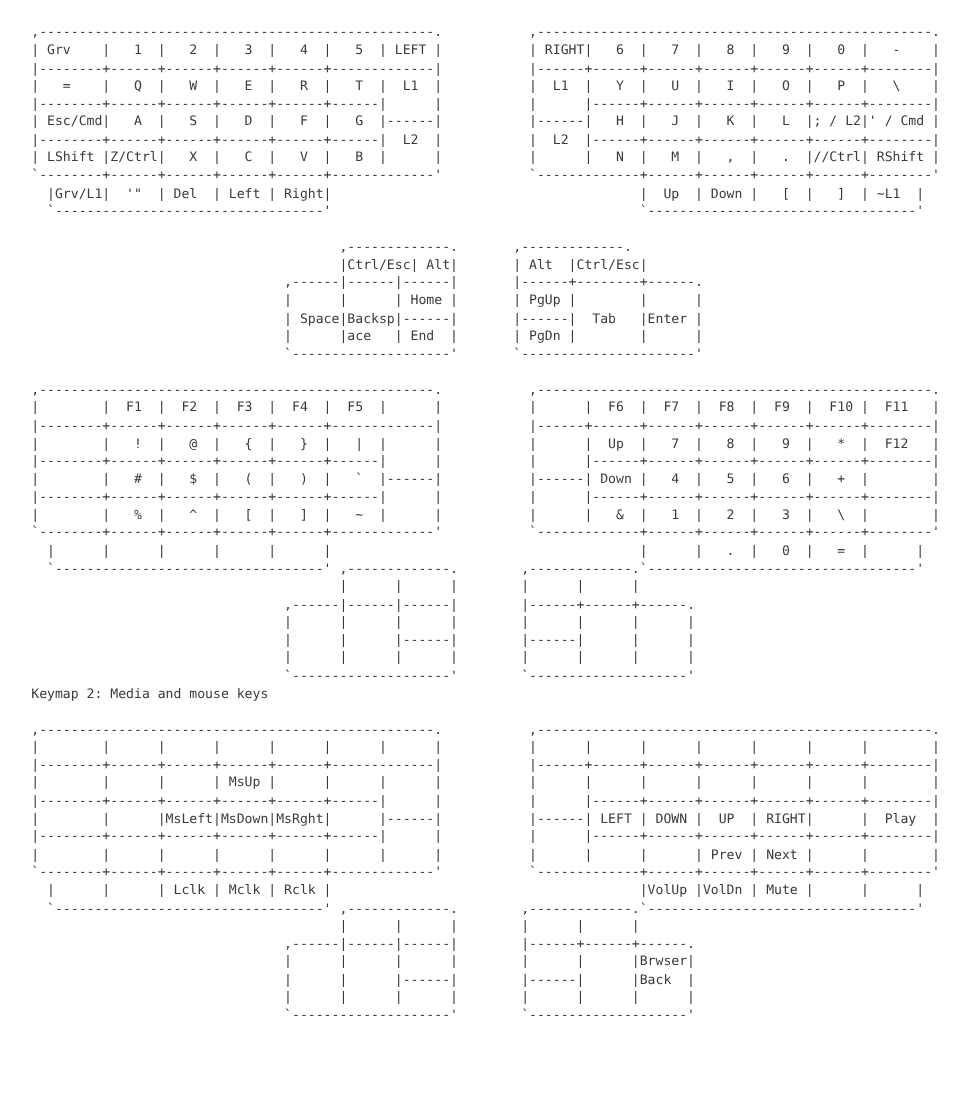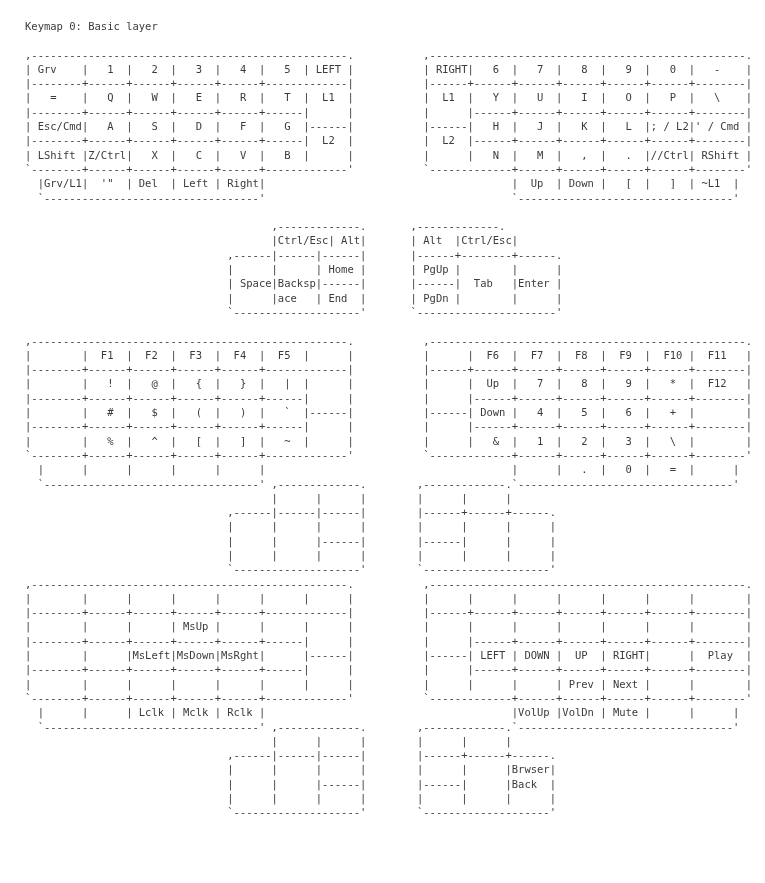--- a/index.html
+++ b/index.html
@@ -36,21 +36,20 @@
     line-height: inherit;
   }
   .gap-2 { height: 14.3px; } 
 </style>
 </head>
 <body>
 
 <div class="doc">
 
   <div class="km-section">
-    <div class="km-title">Keymap 0: Basic layer</div>
     <pre class="km-art">,--------------------------------------------------.           ,--------------------------------------------------.
 | Grv    |   1  |   2  |   3  |   4  |   5  | LEFT |           | RIGHT|   6  |   7  |   8  |   9  |   0  |   -    |
 |--------+------+------+------+------+-------------|           |------+------+------+------+------+------+--------|
 |   =    |   Q  |   W  |   E  |   R  |   T  |  L1  |           |  L1  |   Y  |   U  |   I  |   O  |   P  |   \    |
 |--------+------+------+------+------+------|      |           |      |------+------+------+------+------+--------|
 | Esc/Cmd|   A  |   S  |   D  |   F  |   G  |------|           |------|   H  |   J  |   K  |   L  |; / L2|' / Cmd |
 |--------+------+------+------+------+------|  L2  |           |  L2  |------+------+------+------+------+--------|
 | LShift |Z/Ctrl|   X  |   C  |   V  |   B  |      |           |      |   N  |   M  |   ,  |   .  |//Ctrl| RShift |
 `--------+------+------+------+------+-------------'           `-------------+------+------+------+------+--------'
   |Grv/L1|  '"  | Del  | Left | Right|                                       |  Up  | Down |   [  |   ]  | ~L1  |
@@ -81,20 +80,21 @@
   `----------------------------------' ,-------------.        ,-------------.`----------------------------------'
                                        |      |      |        |      |      |
                                 ,------|------|------|        |------+------+------.
                                 |      |      |      |        |      |      |      |
                                 |      |      |------|        |------|      |      |
                                 |      |      |      |        |      |      |      |
                                 `--------------------'        `--------------------'</pre>
   </div>
 
   <div class="km-section">
+    <div class="km-title">Keymap 2: Media and mouse keys</div>
     <pre class="km-art">,--------------------------------------------------.           ,--------------------------------------------------.
 |        |      |      |      |      |      |      |           |      |      |      |      |      |      |        |
 |--------+------+------+------+------+-------------|           |------+------+------+------+------+------+--------|
 |        |      |      | MsUp |      |      |      |           |      |      |      |      |      |      |        |
 |--------+------+------+------+------+------|      |           |      |------+------+------+------+------+--------|
 |        |      |MsLeft|MsDown|MsRght|      |------|           |------| LEFT | DOWN |  UP  | RIGHT|      |  Play  |
 |--------+------+------+------+------+------|      |           |      |------+------+------+------+------+--------|
 |        |      |      |      |      |      |      |           |      |      |      | Prev | Next |      |        |
 `--------+------+------+------+------+-------------'           `-------------+------+------+------+------+--------'
   |      |      | Lclk | Mclk | Rclk |                                       |VolUp |VolDn | Mute |      |      |

